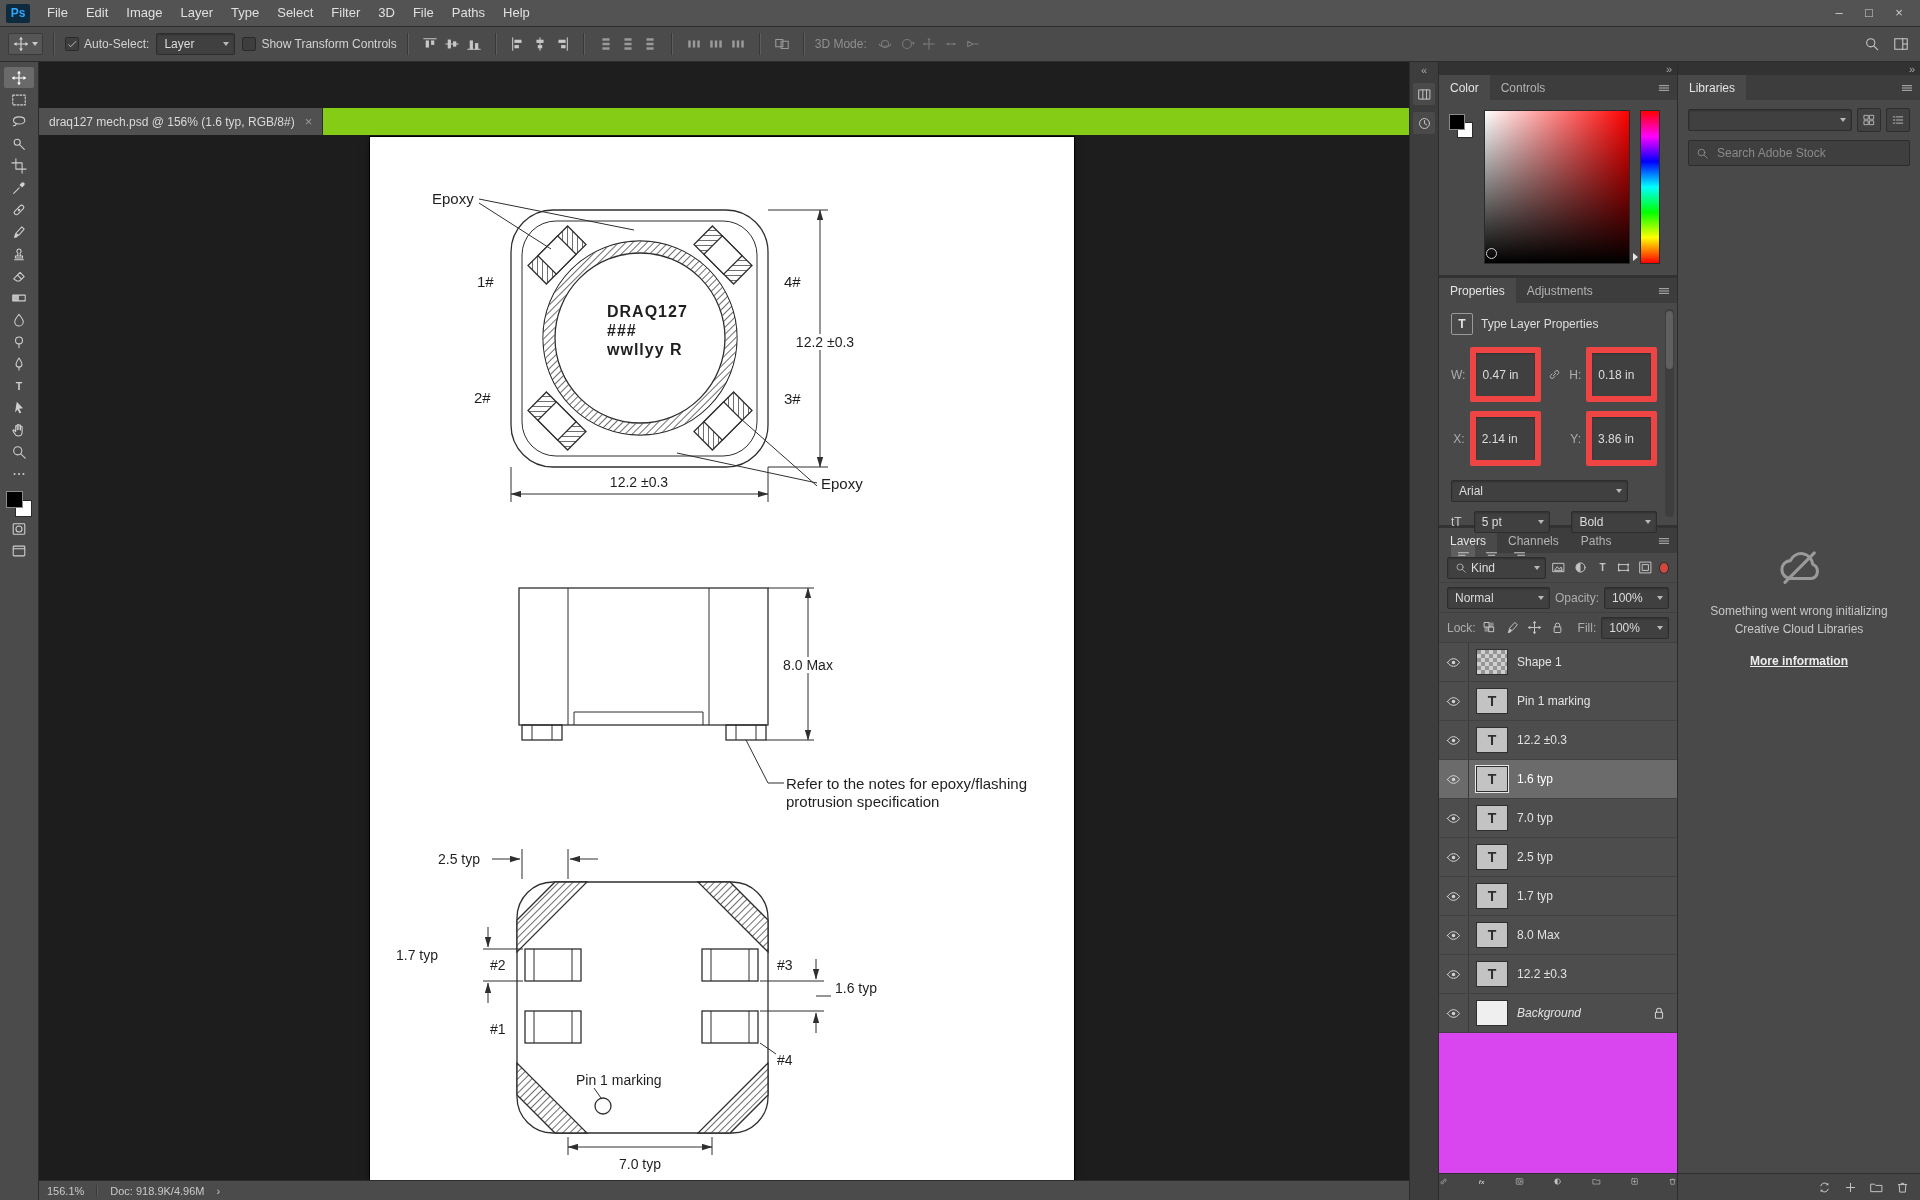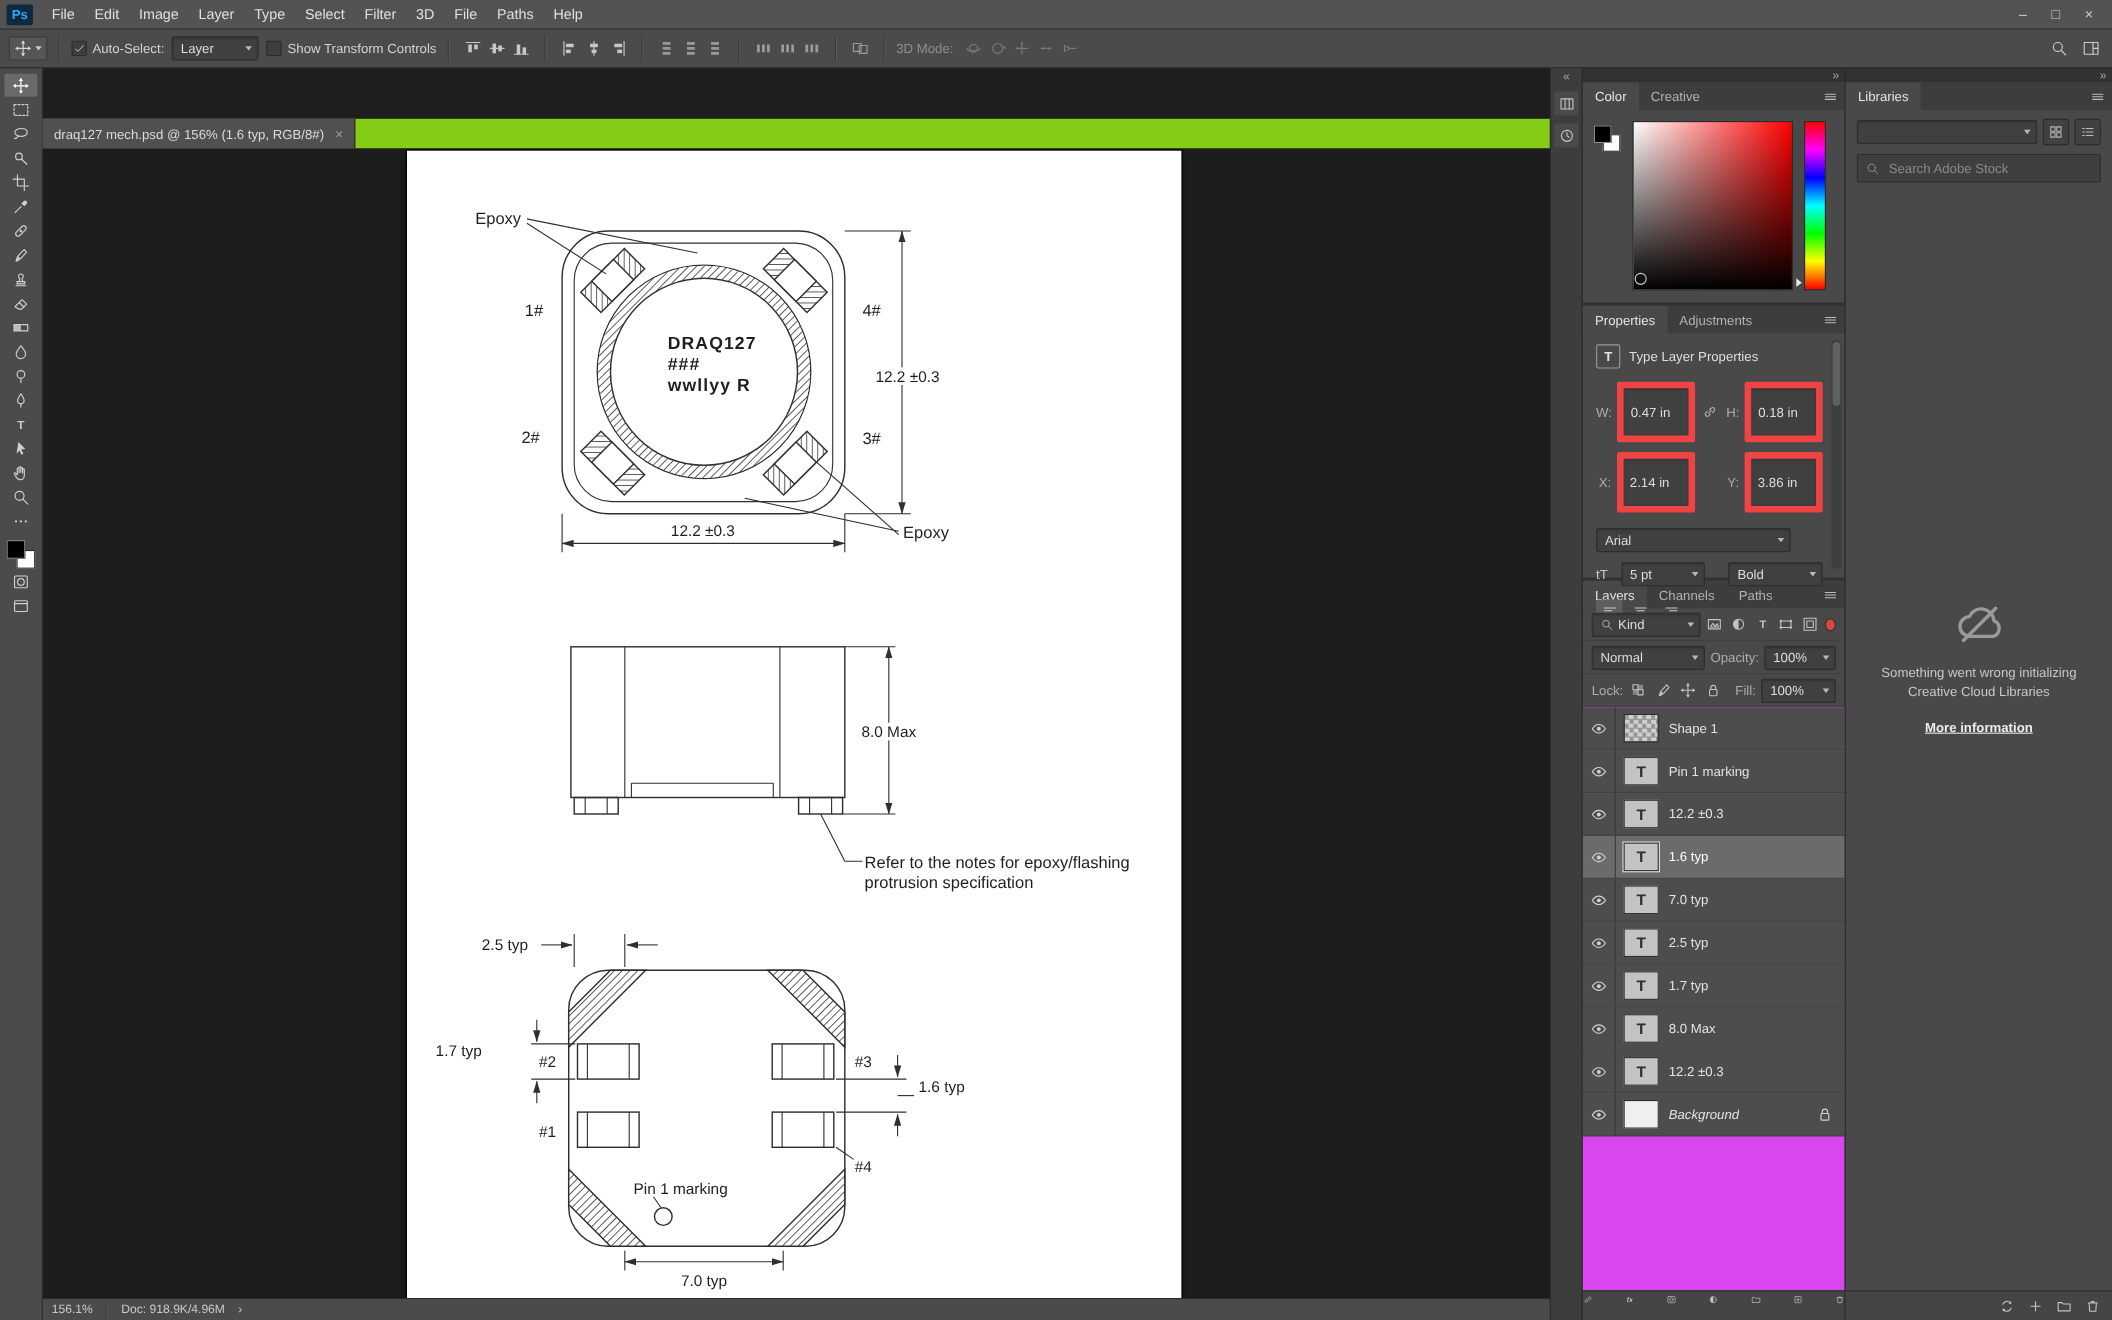--- a/index.html
+++ b/index.html
@@ -726,21 +726,21 @@
     </div>
 
     <div class="col-left">
       <div class="dock-top">
           <span class="chev">»</span>
         </div>
 
       <div class="panel" style="height:200px">
         <div class="panel-tabs">
           <span class="ptab active">Color</span>
-          <span class="ptab">Creative</span>
+          <span class="ptab">Controls</span>
           <span class="ptab-fill"></span>
           <span class="pmenu">
               <span class="icon">
                 <svg viewBox="0 0 18 18">
                   <path d="M3 6h12M3 9h12M3 12h12"></path>
                 </svg>
               </span>
             </span>
         </div>
         <div class="color-body">

